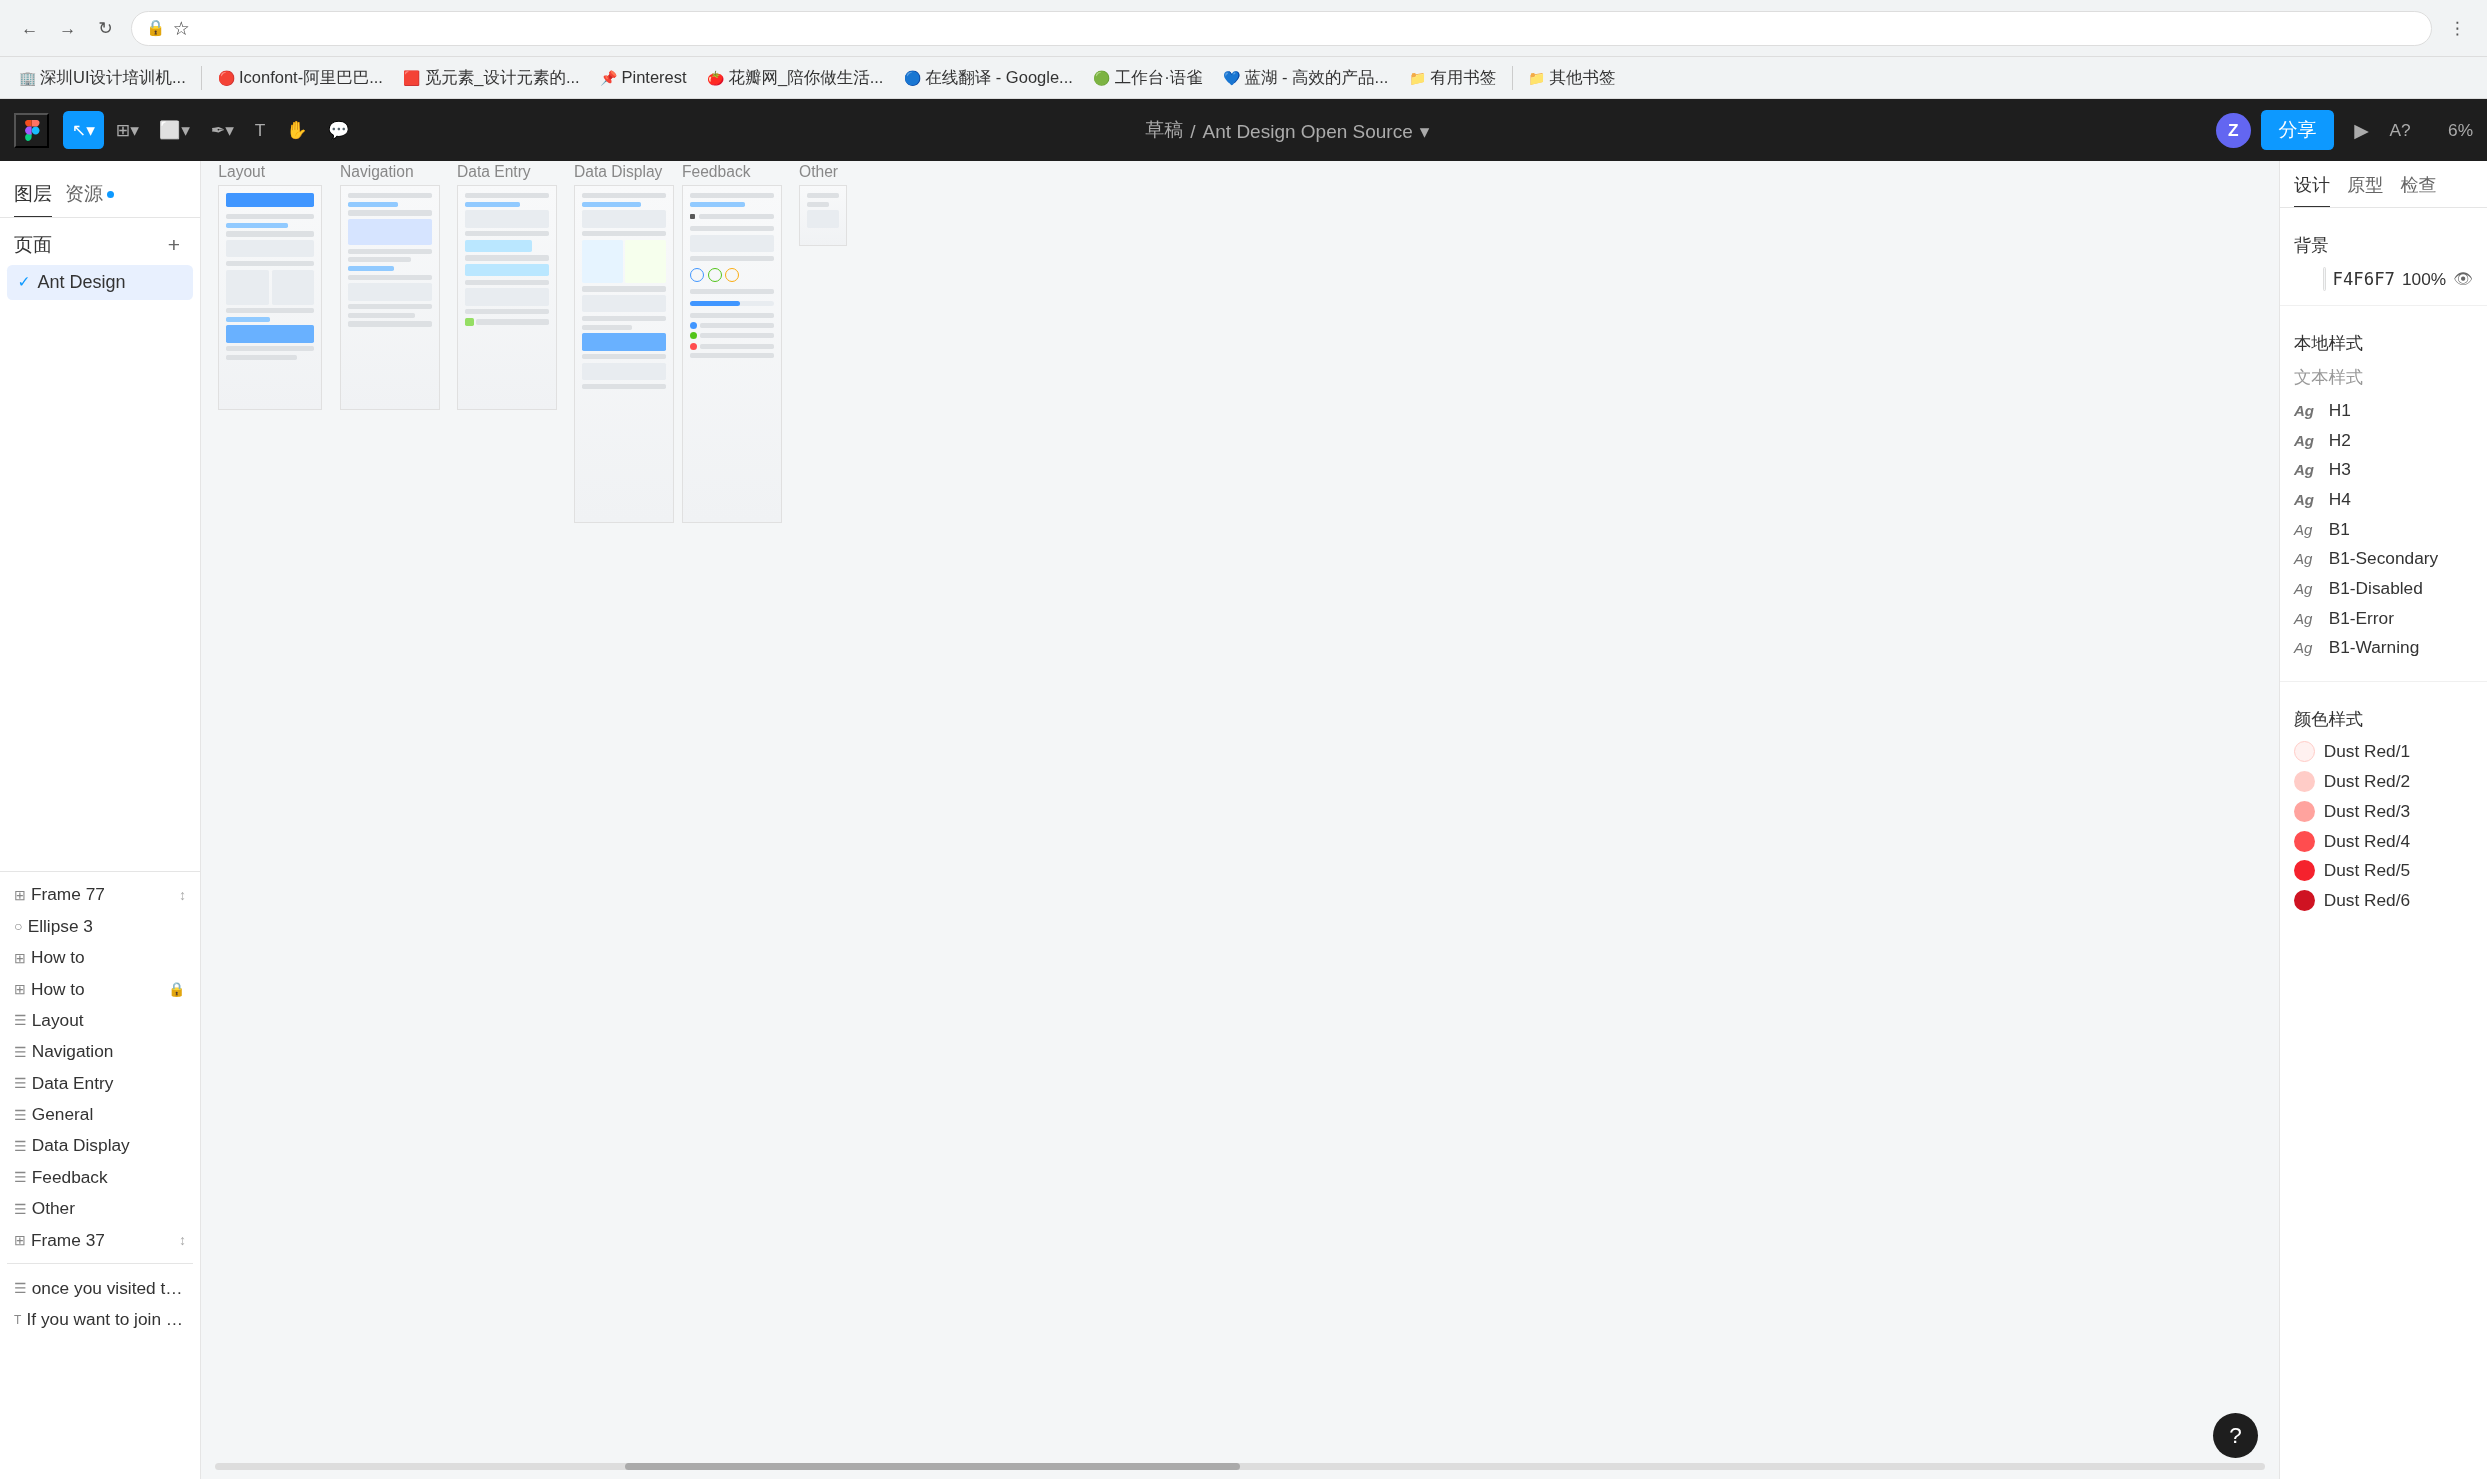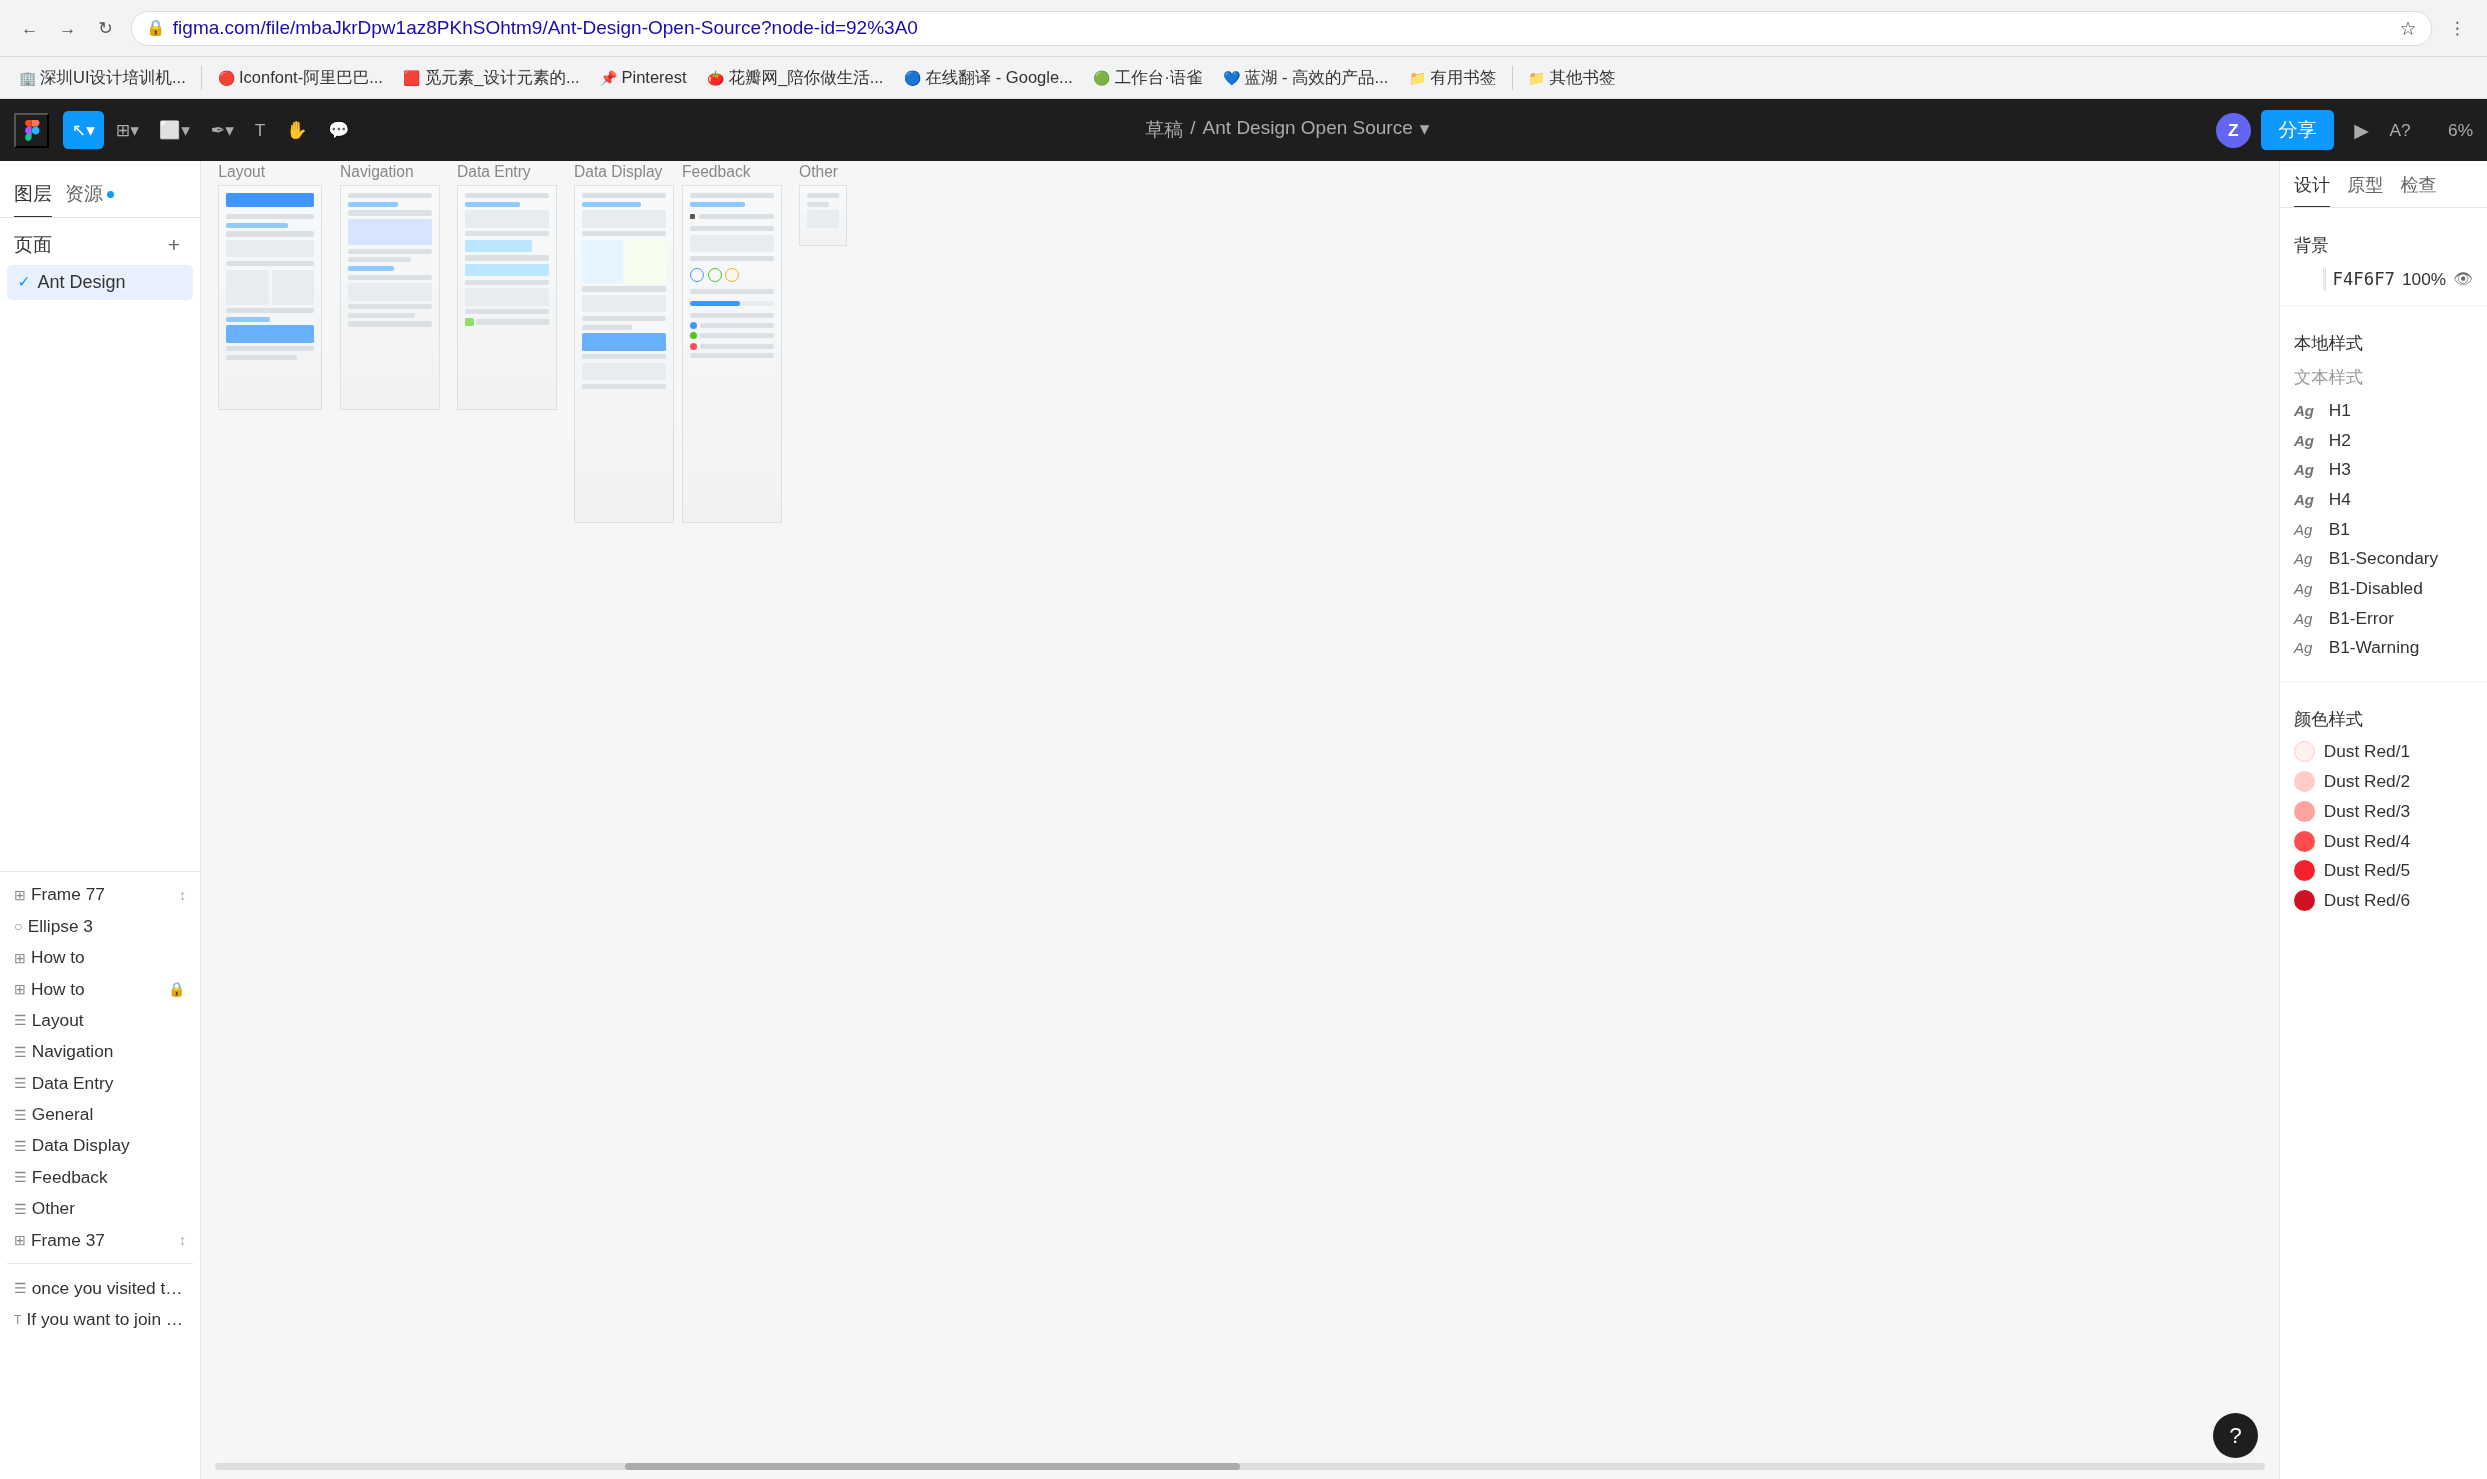--- a/index.html
+++ b/index.html
@@ -111,21 +111,21 @@
       background: transparent;
       color: #ababab;
       cursor: pointer;
       display: flex; align-items: center; gap: 3.5px;
       font-size: 17.3px;
     }
     .tool-btn.active { background: #0d99ff; color: white; }
     .toolbar-title {
       flex: 1;
       display: flex;
-      align-items: flex-start;
+      align-items: flex-end;
       justify-content: center;
       color: #ababab;
       font-size: 19px;
       gap: 7px;
     }
     .toolbar-right {
       display: flex;
       align-items: center;
       gap: 10.4px;
     }
@@ -462,21 +462,20 @@
 <body>
 
 <div class="browser-bar">
   <div class="browser-nav-btns">
     <button class="nav-btn">←</button>
     <button class="nav-btn">→</button>
     <button class="nav-btn">↻</button>
   </div>
   <div class="address-bar">
     <span class="lock-icon">🔒</span>
-    <span class="address-text">figma.com/file/mbaJkrDpw1az8PKhSOhtm9/Ant-Design-Open-Source?node-id=92%3A0</span>
     <span>☆</span>
   </div>
   <div class="browser-actions">
     <button class="browser-action-btn">⋮</button>
   </div>
 </div>
 
 <div class="bookmarks-bar">
   <div class="bookmark-item">
     <span class="bookmark-icon">🏢</span>

